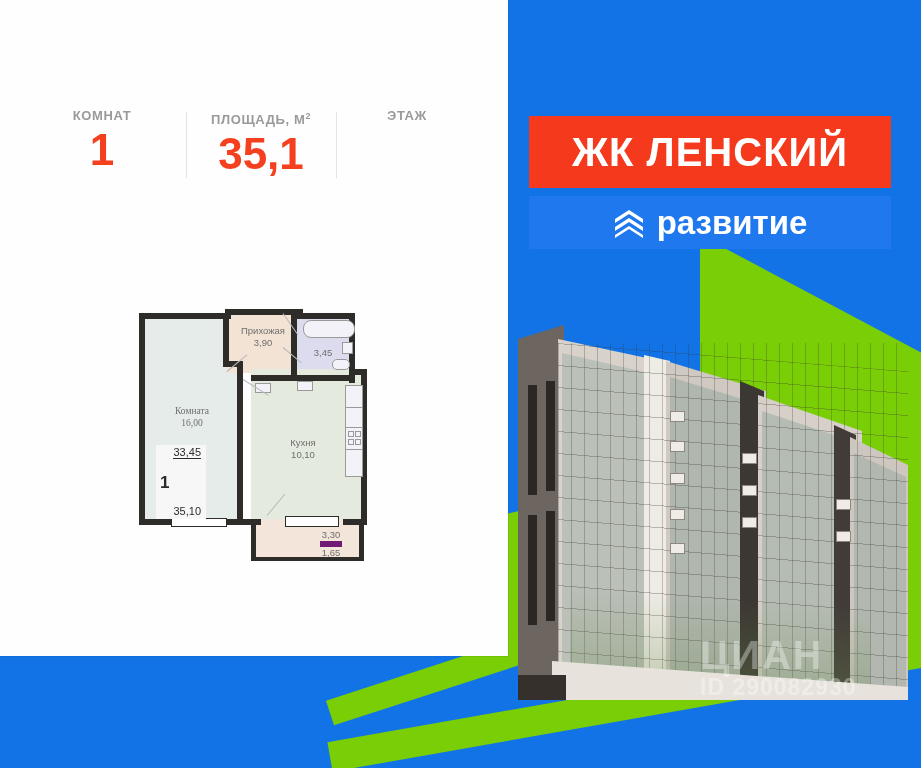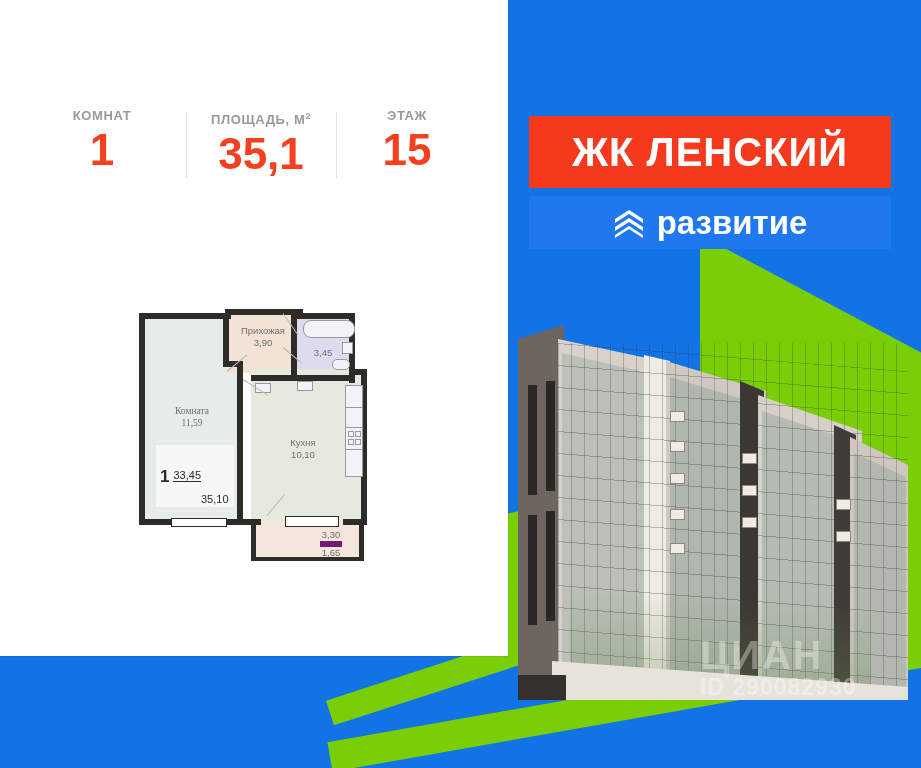--- a/index.html
+++ b/index.html
@@ -113,21 +113,21 @@
   .rlabel{position:absolute;text-align:center;color:#6f6f6f;
      font-family:"Liberation Sans",sans-serif;font-size:9.5px;line-height:12px;
      white-space:nowrap;}
   .rlabel .rn{display:block;font-size:9.5px;}
   .rlabel .ra{display:block;font-size:9.5px;}
   .fix{position:absolute;border:1px solid #9a9a9a;background:#f2f2f8;}
   .door{position:absolute;background:#b9b9b9;height:1px;transform-origin:left center;}
   #badge{position:absolute;left:19px;top:138px;background:#f7f7f7;padding:2px 5px 2px 4px;
      display:flex;align-items:center;gap:4px;}
   #badge-num{font-size:17px;font-weight:700;color:#2b2b2b;line-height:17px;}
-  #badge-areas{display:flex;flex-direction:row;align-items:center;line-height:11px;}
+  #badge-areas{display:flex;flex-direction:column;align-items:center;line-height:11px;}
   #badge-a1{font-size:11px;color:#2b2b2b;border-bottom:1px solid #2b2b2b;padding-bottom:0px;}
   #badge-a2{font-size:11px;color:#2b2b2b;padding-top:1px;margin-top:46px;}
   .win{position:absolute;background:#ffffff;border:1px solid #2e2c29;}
 </style>
 </head>
 <body>
 
 <div id="root">
 
   <div id="art">
@@ -199,21 +199,20 @@
       <div class="stat" id="stat-rooms">
         <div class="stat-label">КОМНАТ</div>
         <div class="stat-value">1</div>
       </div>
       <div class="stat" id="stat-area">
         <div class="stat-label"><span>ПЛОЩАДЬ, М</span><sup>2</sup></div>
         <div class="stat-value">35,1</div>
       </div>
       <div class="stat" id="stat-floor">
         <div class="stat-label">ЭТАЖ</div>
-        <div class="stat-value">15</div>
       </div>
     </div>
 
     <div id="plan">
 
       <div class="room rm-living" style="left:6px;  top:10px;  width:96px;  height:204px;"></div>
       <div class="room rm-hall" style="left:90px; top:6px;   width:72px;  height:56px;"></div>
       <div class="room rm-hall" style="left:90px; top:56px;  width:24px;  height:10px;"></div>
       <div class="room rm-bath" style="left:160px;top:10px;  width:54px;  height:64px;"></div>
       <div class="room rm-kitchen" style="left:114px;top:62px;  width:116px; height:152px;"></div>
@@ -259,21 +258,21 @@
       <div class="fix" style="left:118px;top:76px; width:14px;height:8px;"></div>
 
       <div class="door" style="left:146px;top:6px;  width:26px;transform:rotate(55deg);"></div>
       <div class="door" style="left:146px;top:40px; width:24px;transform:rotate(40deg);"></div>
       <div class="door" style="left:90px; top:64px; width:26px;transform:rotate(-40deg);"></div>
       <div class="door" style="left:106px;top:72px; width:30px;transform:rotate(32deg);"></div>
       <div class="door" style="left:130px;top:208px;width:28px;transform:rotate(-50deg);"></div>
 
       <div class="rlabel" style="left:16px;top:98px;width:78px;font-family:Liberation Serif, serif;">
         <span class="rn">Комната</span>
-        <span class="ra">11,59</span>
+        <span class="ra">16,00</span>
       </div>
       <div class="rlabel" style="left:90px;top:18px;width:72px;">
         <span class="rn">Прихожая</span>
         <span class="ra">3,90</span>
       </div>
       <div class="rlabel" style="left:160px;top:40px;width:52px;">
         <span class="ra">3,45</span>
       </div>
       <div class="rlabel" style="left:128px;top:130px;width:76px;">
         <span class="rn">Кухня</span>

